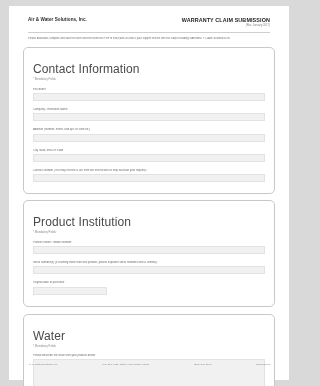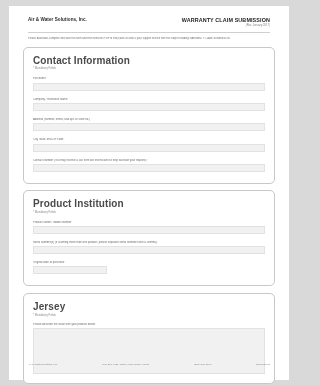--- a/index.html
+++ b/index.html
@@ -76,25 +76,26 @@
     margin: 6px 14px 0 14px;
     border: 1px solid #c8c8c8;
     border-radius: 5px;
     background: #ffffff;
     padding: 7px 9px 9px 9px;
     box-sizing: border-box;
   }
   .card.issue { margin-top: 7px; }
 
   .section-title {
-    font-size: 10px;
+    font-size: 12px;
     color: #4a4a4a;
-    font-weight: bold;
+    font-weight: normal;
     letter-spacing: 0.1px;
     line-height: 1.1;
+    margin-top: 8px;
   }
   .mandatory {
     font-size: 2.7px;
     color: #8a8a8a;
     margin-top: 1.6px;
     letter-spacing: 0.03px;
   }
 
   .field {
     margin-top: 7px;
@@ -200,21 +201,21 @@
     </div>
 
     <div class="field">
       <div class="field-label">Original date of purchase*</div>
       <div class="field-input short"></div>
     </div>
     <div class="spacer-bottom"></div>
   </div>
 
   <div class="card issue">
-    <div class="section-title">Jersey</div>
+    <div class="section-title">Water</div>
     <div class="mandatory">* Mandatory Fields</div>
 
     <div class="field tight">
       <div class="field-label">Please describe the issue with your product below*</div>
       <div class="field-input tall"></div>
     </div>
   </div>
 
   <div class="footer">
     <span>Air &amp; Water Solutions, Inc.</span>

